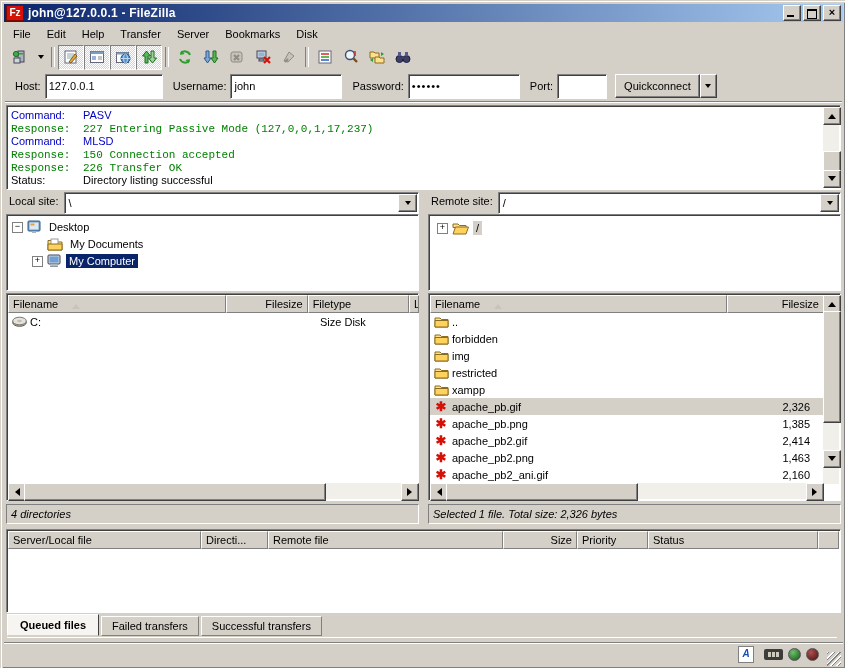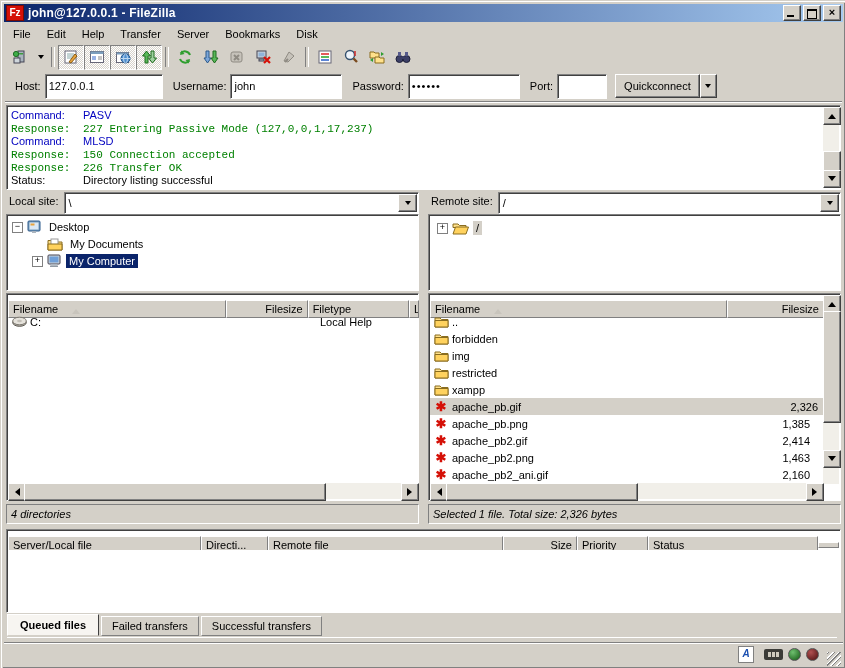--- a/index.html
+++ b/index.html
@@ -47,21 +47,21 @@
   .combo .drop{width:17px;height:16px;margin:1px;display:flex;align-items:center;justify-content:center;}
   .treebox{background:#fff;}
   .treerow{position:absolute;height:16px;display:flex;align-items:center;white-space:nowrap;}
   .expander{width:9px;height:9px;border:1px solid #808080;background:#fff;font-size:9px;line-height:7px;text-align:center;margin-right:4px;color:#000;}
   .tlabel{padding:1px 3px;}
   .sel-blue{background:#0a246a;color:#fff;}
   .sel-gray{background:#d4d0c8;}
   .ticon{margin-right:4px;display:inline-flex;}
   
   .listpane{background:#fff;border:1px solid;border-color:#808080 #fff #fff #808080;box-shadow:inset 1px 1px 0 #404040;}
-  .lhdr{position:absolute;top:1px;height:28px;display:flex;align-items:center;}
+  .lhdr{position:absolute;top:1px;height:18px;display:flex;}
   .hcell{border:1px solid;border-color:#fff #808080 #808080 #fff;background:#d4d0c8;padding:2px 4px;overflow:hidden;white-space:nowrap;display:flex;align-items:center;}
   .hcell.rt{justify-content:flex-end;}
   .frow{position:absolute;height:17px;display:flex;align-items:center;white-space:nowrap;font-size:11px;}
   .fname{display:flex;align-items:center;padding-left:3px;}
   .fsize{position:absolute;text-align:right;}
   .ficon{width:16px;display:inline-flex;justify-content:center;margin-right:3px;}
   .redstar{color:#d51007;font-size:13px;line-height:13px;font-weight:bold;}
   
   .sbtrack{background:#f1efe9;}
   .sbbtn{position:absolute;width:16px;height:16px;display:flex;align-items:center;justify-content:center;}
@@ -360,21 +360,21 @@
         <span class="ficon">
           <svg width="15" height="11" viewBox="0 0 15 11">
               <ellipse cx="7.5" cy="6.5" rx="6.8" ry="3.8" fill="#b9b5ad" stroke="#5a564e"></ellipse>
               <ellipse cx="7.5" cy="5" rx="6.8" ry="3.8" fill="#e6e3dc" stroke="#7a766e"></ellipse>
               <ellipse cx="7.5" cy="5" rx="2.4" ry="1.2" fill="#c4c0b8"></ellipse>
             </svg>
         </span>
         <span>C:</span>
       </span>
       <span style="width:78px"></span>
-      <span style="padding-left:6px">Local Help</span>
+      <span style="padding-left:6px">Size Disk</span>
     </div>
     <div class="r sbtrack" style="left:1px;bottom:1px;width:411px;height:16px">
       <span class="sbbtn raised" style="left:0">
           <i class="arr-l"></i>
         </span>
       <span class="thumb raised" style="left:16px;top:0;width:300px;height:16px"></span>
       <span class="sbbtn raised" style="right:0">
           <i class="arr-r"></i>
         </span>
     </div>
@@ -449,21 +449,21 @@
           </span>
           <span>xampp</span>
         </span>
         <span class="fsize" style="left:300px;width:80px"></span>
       </div>
     <div class="frow sel-gray" style="left:1px;top:104px;width:394px">
         <span class="fname">
           <span class="ficon redstar">✱</span>
           <span>apache_pb.gif</span>
         </span>
-        <span class="fsize" style="left:308px;width:80px">2,326</span>
+        <span class="fsize" style="left:300px;width:80px">2,326</span>
       </div>
     <div class="frow" style="left:1px;top:121px;width:394px">
         <span class="fname">
           <span class="ficon redstar">✱</span>
           <span>apache_pb.png</span>
         </span>
         <span class="fsize" style="left:300px;width:80px">1,385</span>
       </div>
     <div class="frow" style="left:1px;top:138px;width:394px">
         <span class="fname">

